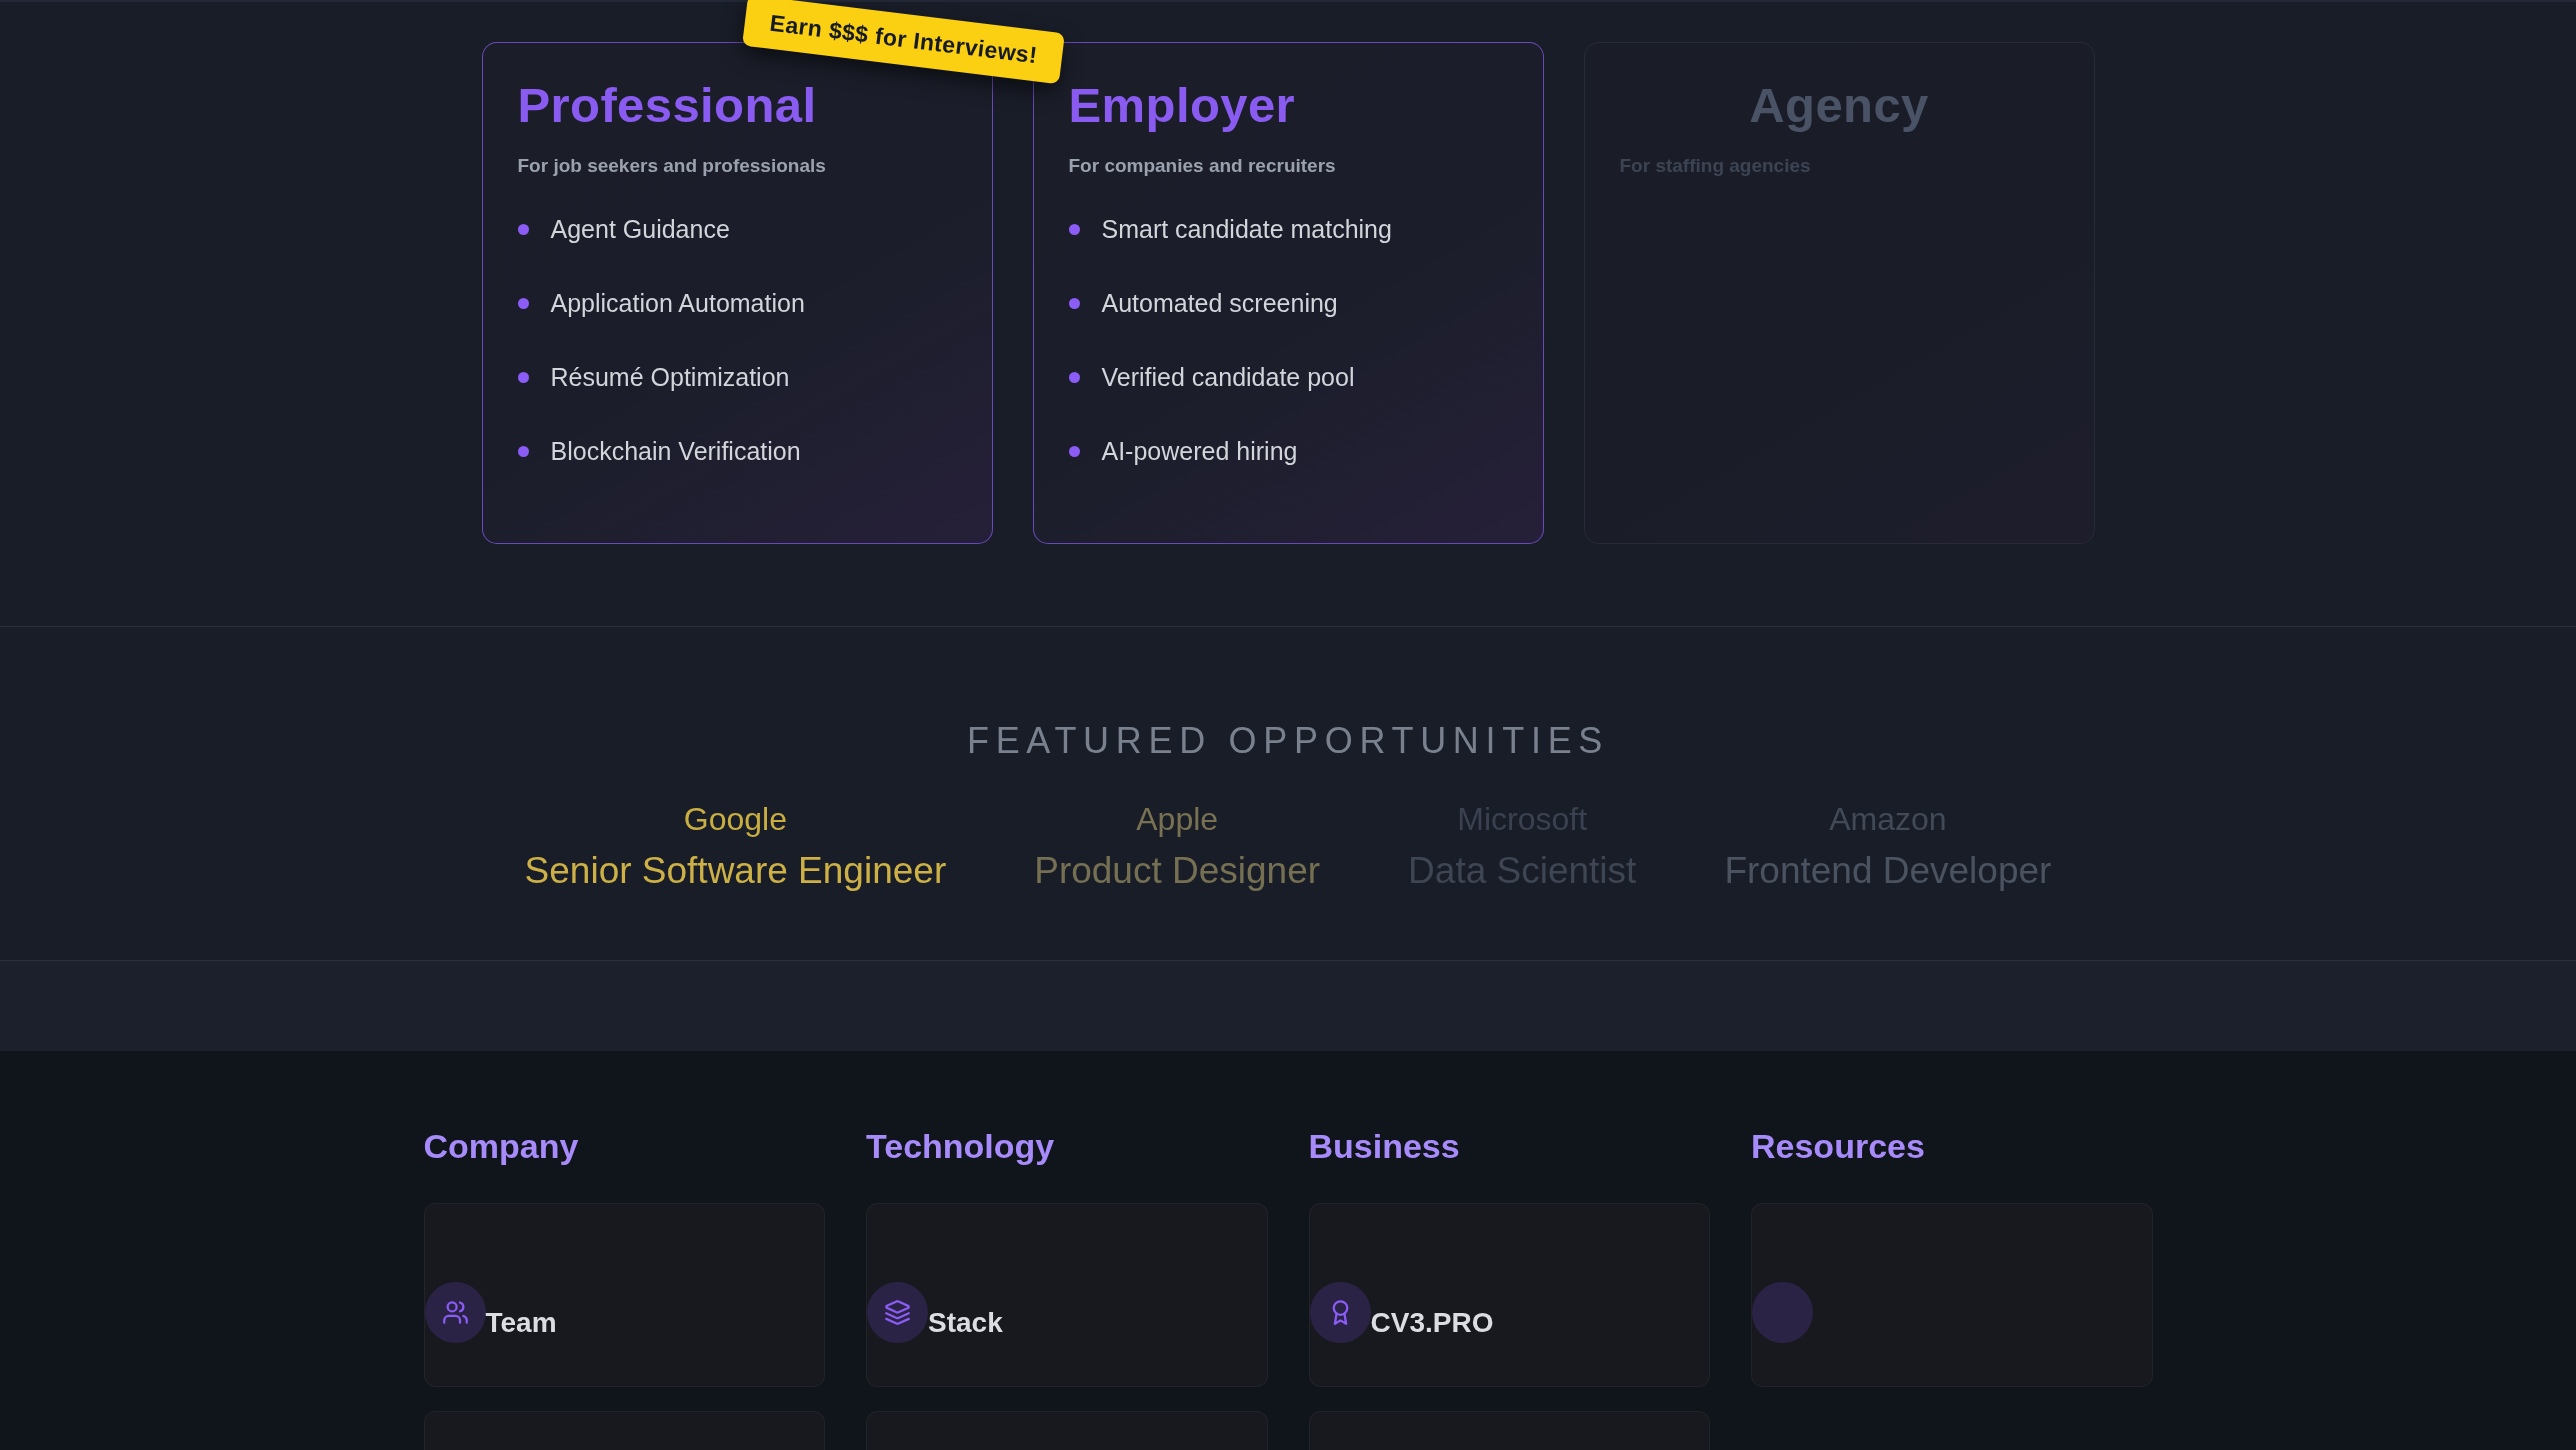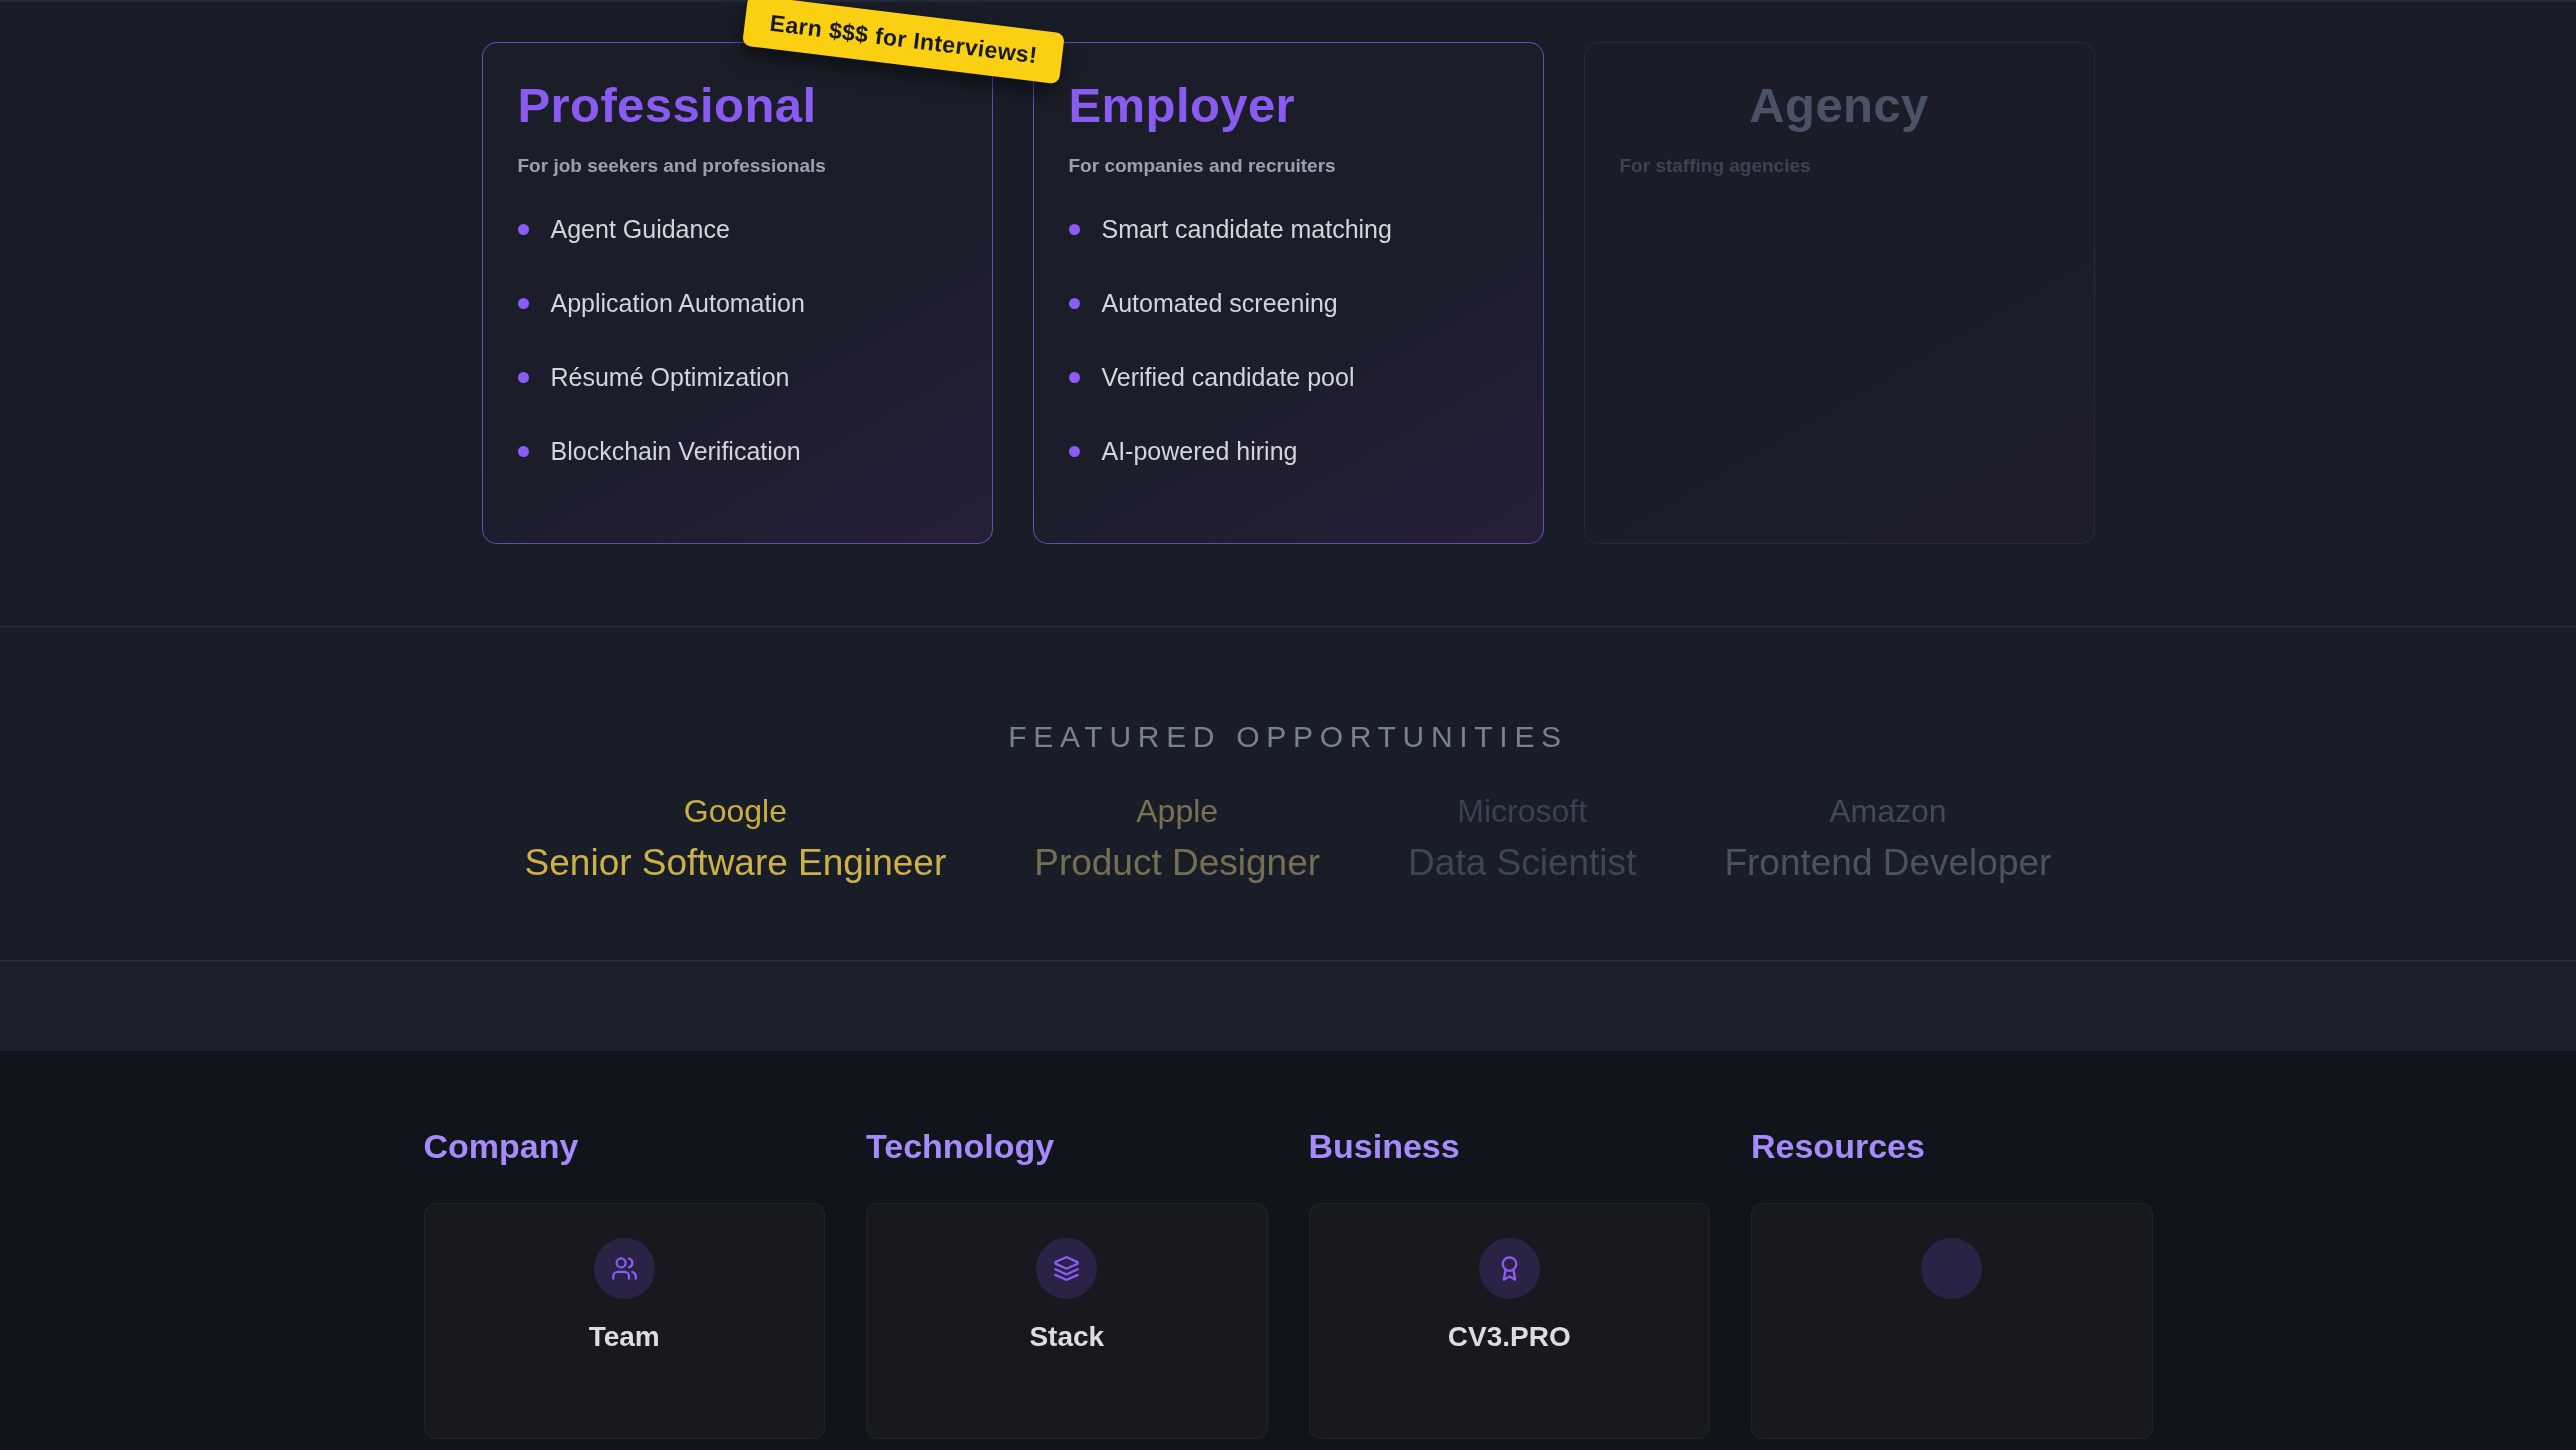--- a/index.html
+++ b/index.html
@@ -52,21 +52,21 @@
   .plan-card.disabled .dot { background:#3d4352; }
 
   
   .featured {
     height:334px;
     border-bottom:0.8px solid #2b303c;
     padding-top:93px;
   }
   .featured-title {
     text-align:center;
-    font-size:30px; font-weight:400;
+    font-size:36px; font-weight:400;
     letter-spacing:6.7px;
     color:#79818f;
     margin-bottom:39px;
   }
   .jobs { display:flex; justify-content:center; align-items:flex-start; gap:88px; }
   .job { text-align:center; cursor:pointer; }
   .job .company { font-size:32px; margin-bottom:11.8px; }
   .job .role    { font-size:37px; white-space:nowrap; }
   .job-0 .company { color:#c9ae41; } .job-0 .role { color:#cdb146; }
   .job-1 .company { color:#787252; } .job-1 .role { color:#767053; }
@@ -77,22 +77,22 @@
   .band { height:90px; background:#1b202c; }
 
   
   .site-footer { background:#10141b; padding-top:76px; height:399px; }
   .fgrid {
     width:1729px; margin:0 auto;
     display:grid; grid-template-columns:repeat(4,1fr); column-gap:41px;
   }
   .fcol-title { font-size:34px; font-weight:bold; color:#a78bfa; margin-bottom:37px; }
   .fcard {
-    display:flex; flex-direction:column; align-items:center;
-    height:236px; padding-top:34px;
+    display:flex; align-items:center;
+    height:184px; padding-top:34px;
     background:#17191f;
     border:0.8px solid rgba(255,255,255,.05);
     border-radius:11.8px;
     margin-bottom:23.6px;
     cursor:pointer;
   }
   .icircle {
     width:61px; height:61px; border-radius:50%;
     background:#2b2345;
     display:flex; align-items:center; justify-content:center;

